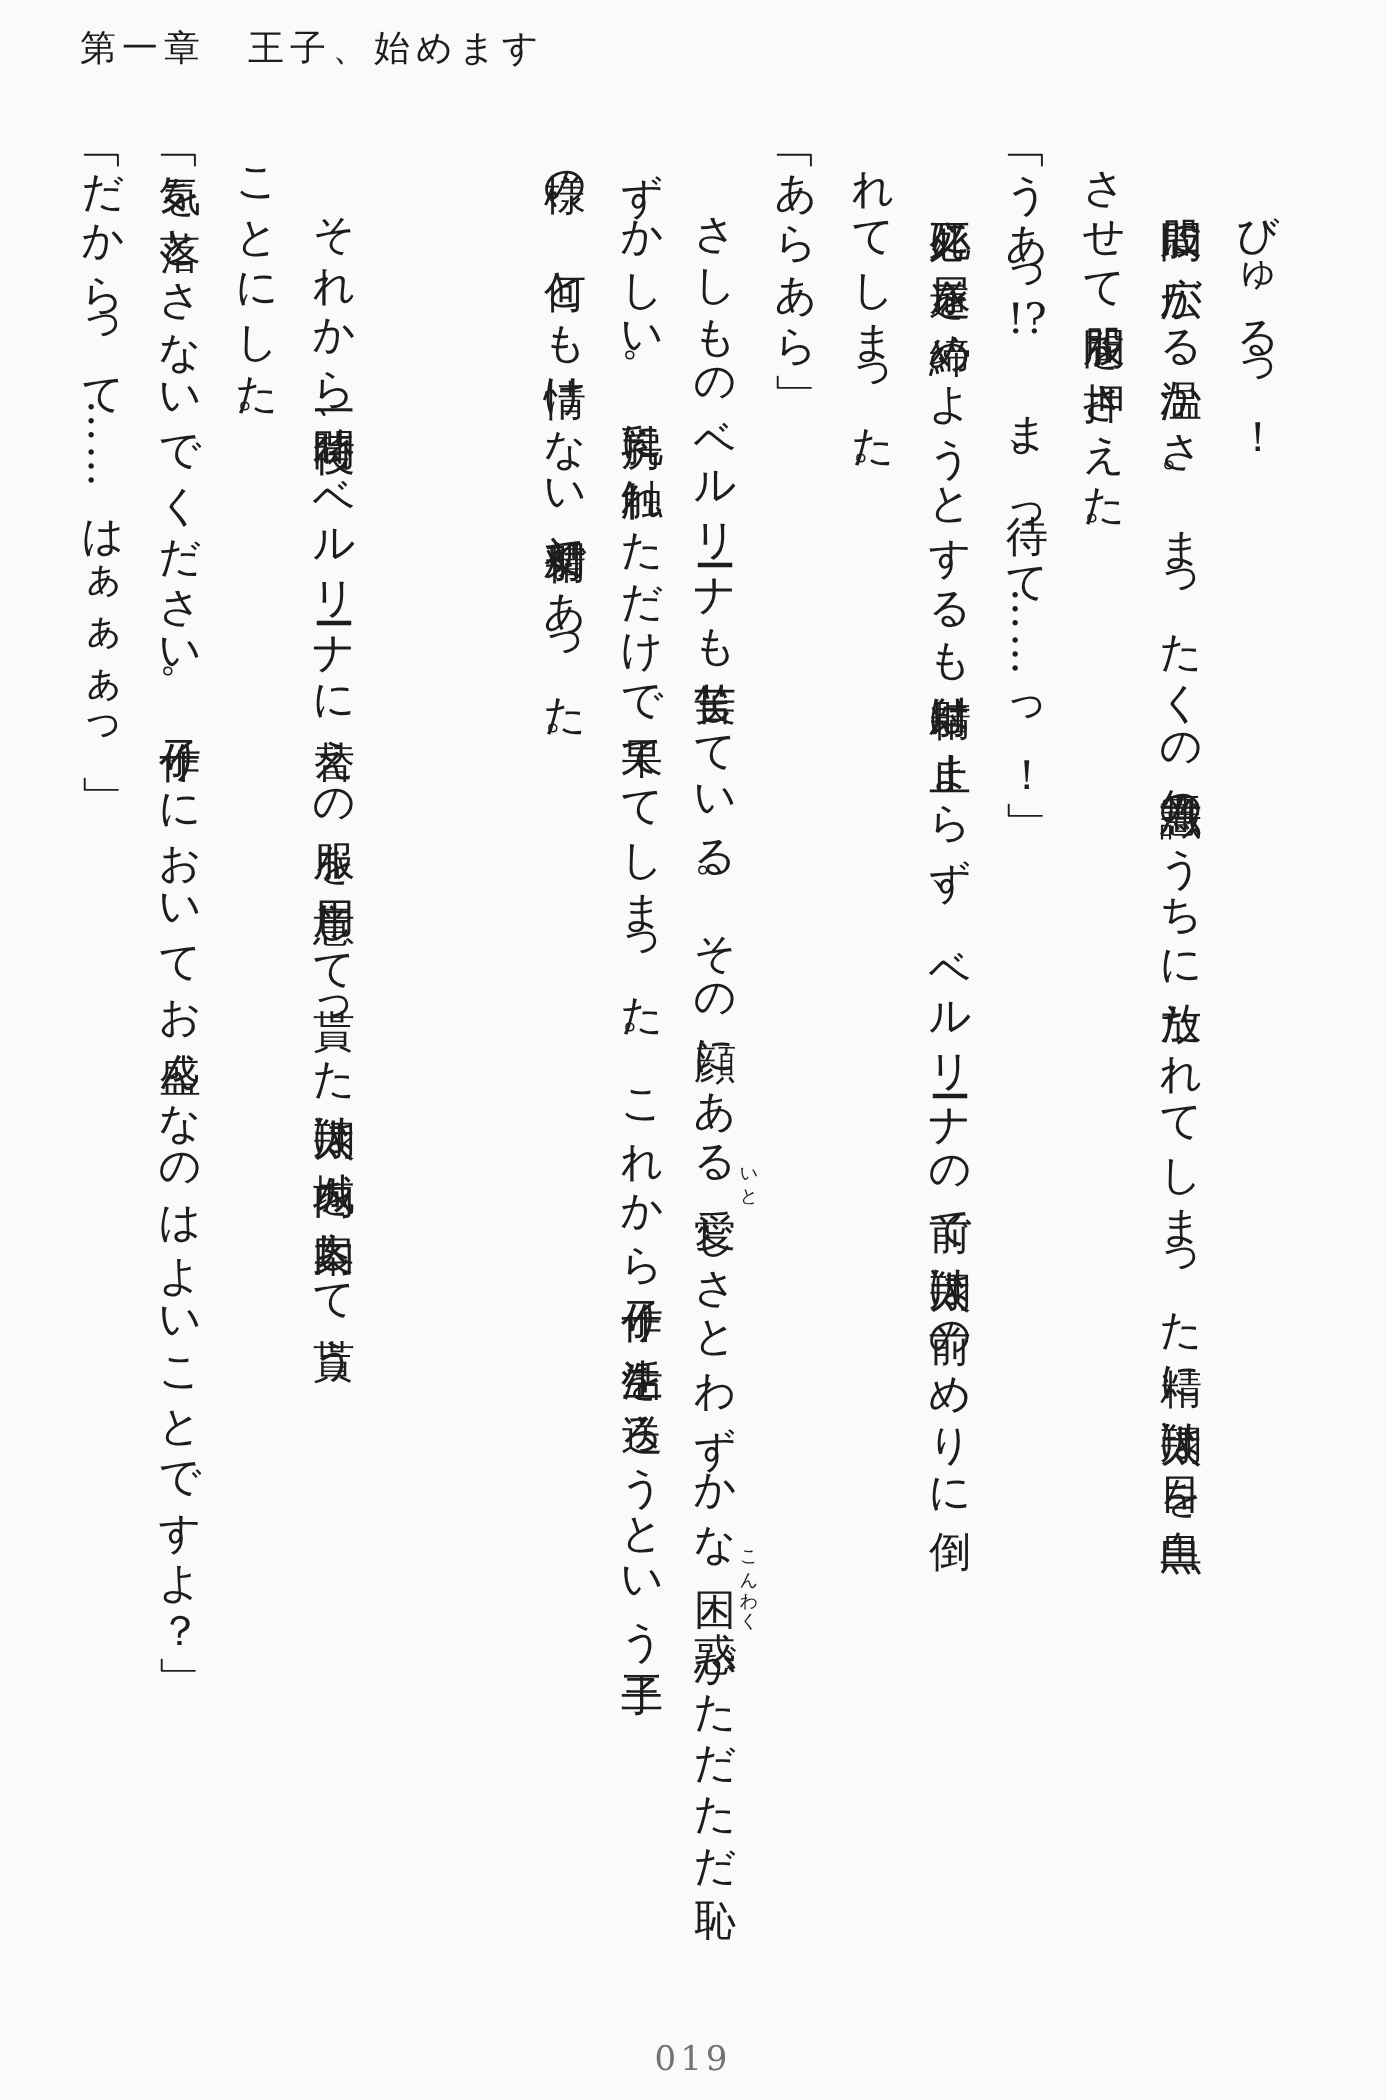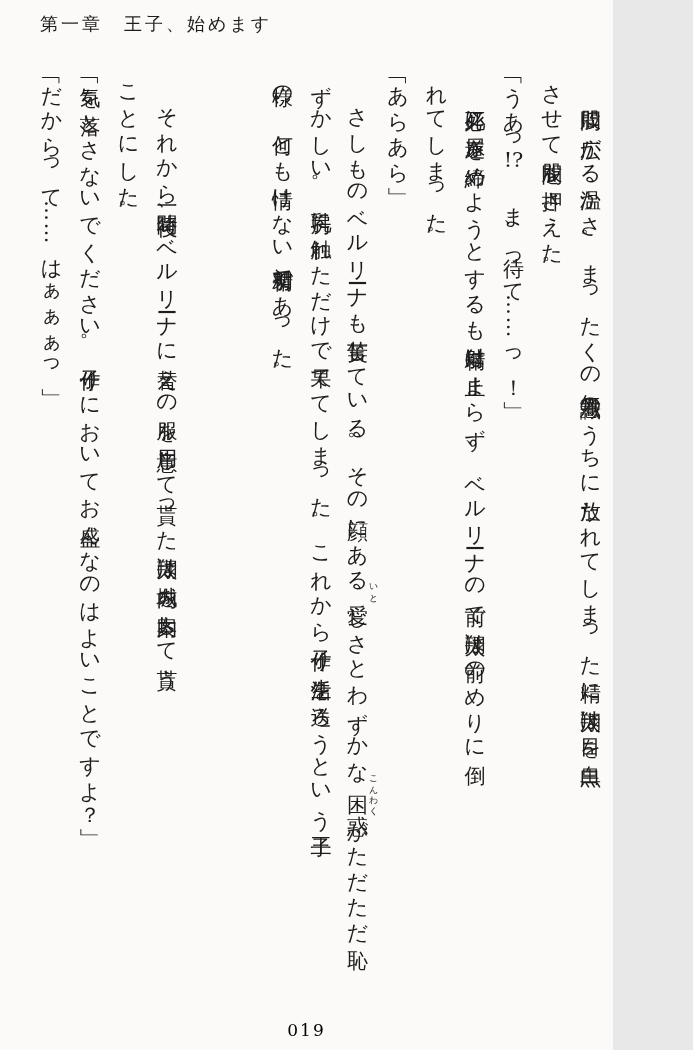--- a/index.html
+++ b/index.html
@@ -1,18 +1,18 @@
 <!DOCTYPE html>
 <html lang="ja"><head>
 <meta charset="utf-8">
 <style>
   html, body { margin: 0; padding: 0; background: #e8e8e8; }
   .page {
     position: relative;
-    width: 613px;
+    width: 693px;
     height: 1050px;
     background: #fbfaf8;
     color: #1d1d1d;
     font-family: "DejaVu Serif", "Liberation Serif", serif;
     overflow: hidden;
   }
   .chapter-header {
     position: absolute;
     top: 12px;
     left: 40px;
@@ -49,21 +49,21 @@
     letter-spacing: 0;
   }
   .page-number {
     position: absolute;
     bottom: 10px;
     left: 0;
     width: 100%;
     text-align: center;
     font-size: 17px;
     letter-spacing: 2px;
-    color: #000000;
+    color: #737373;
   }
 </style>
 </head>
 <body>
 
 <div class="page">
   <div class="chapter-header">第一章　王子、始めます</div>
 
   <div class="body-text">
       <div class="col" style="padding-top: 23px;">びゅるっ！</div>

